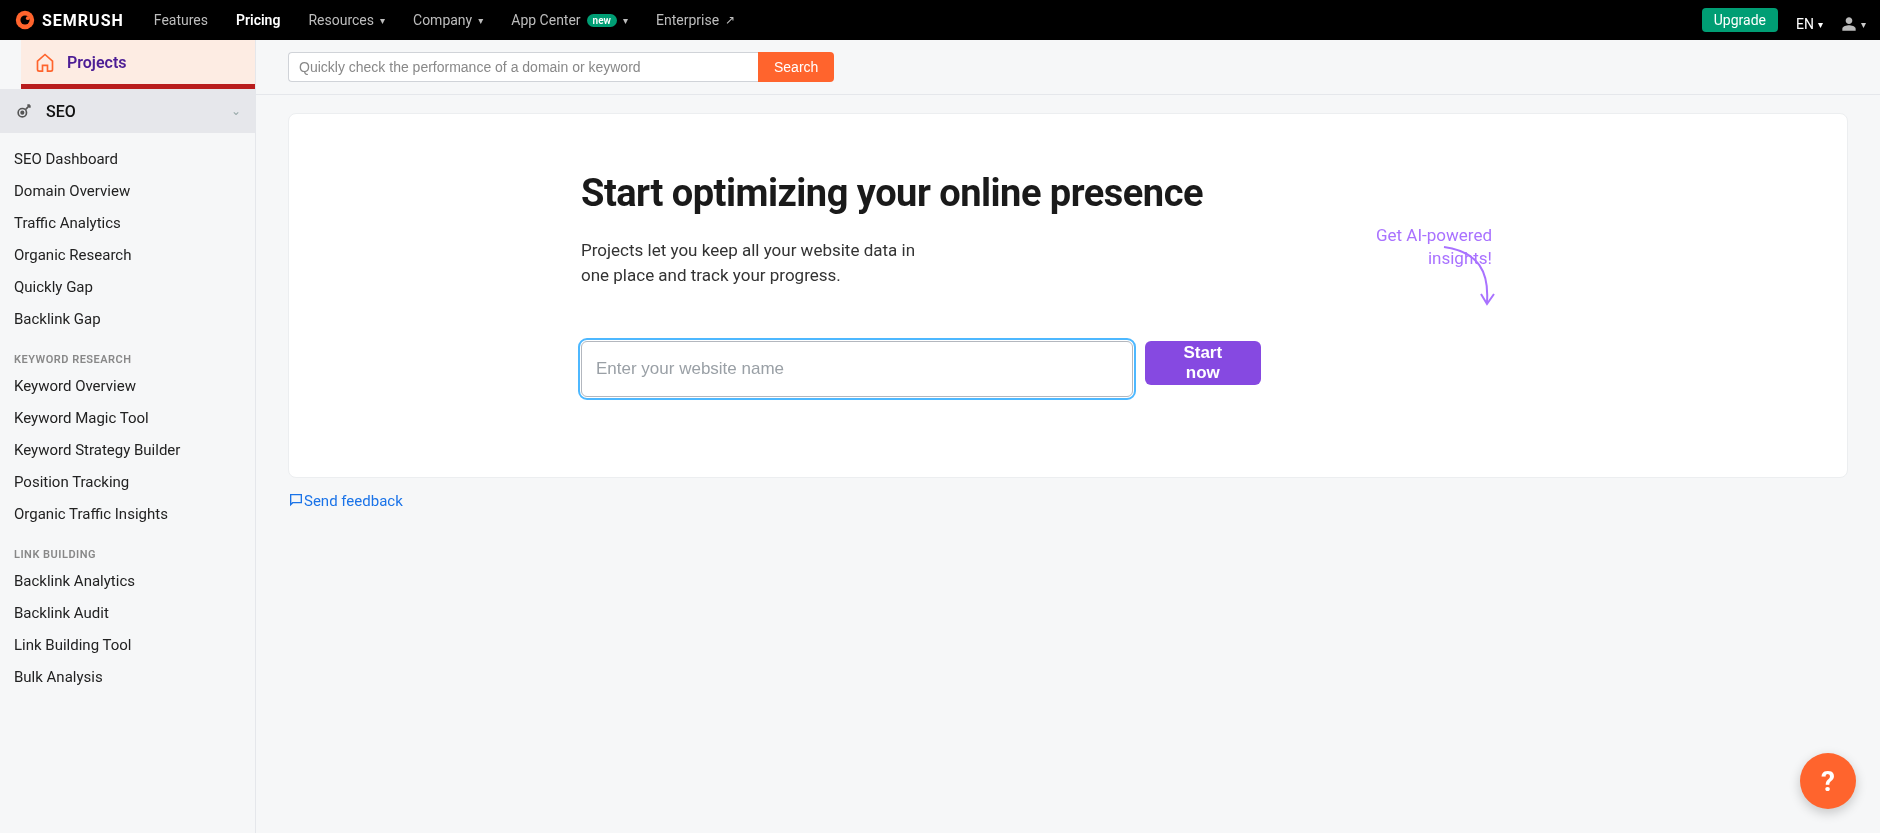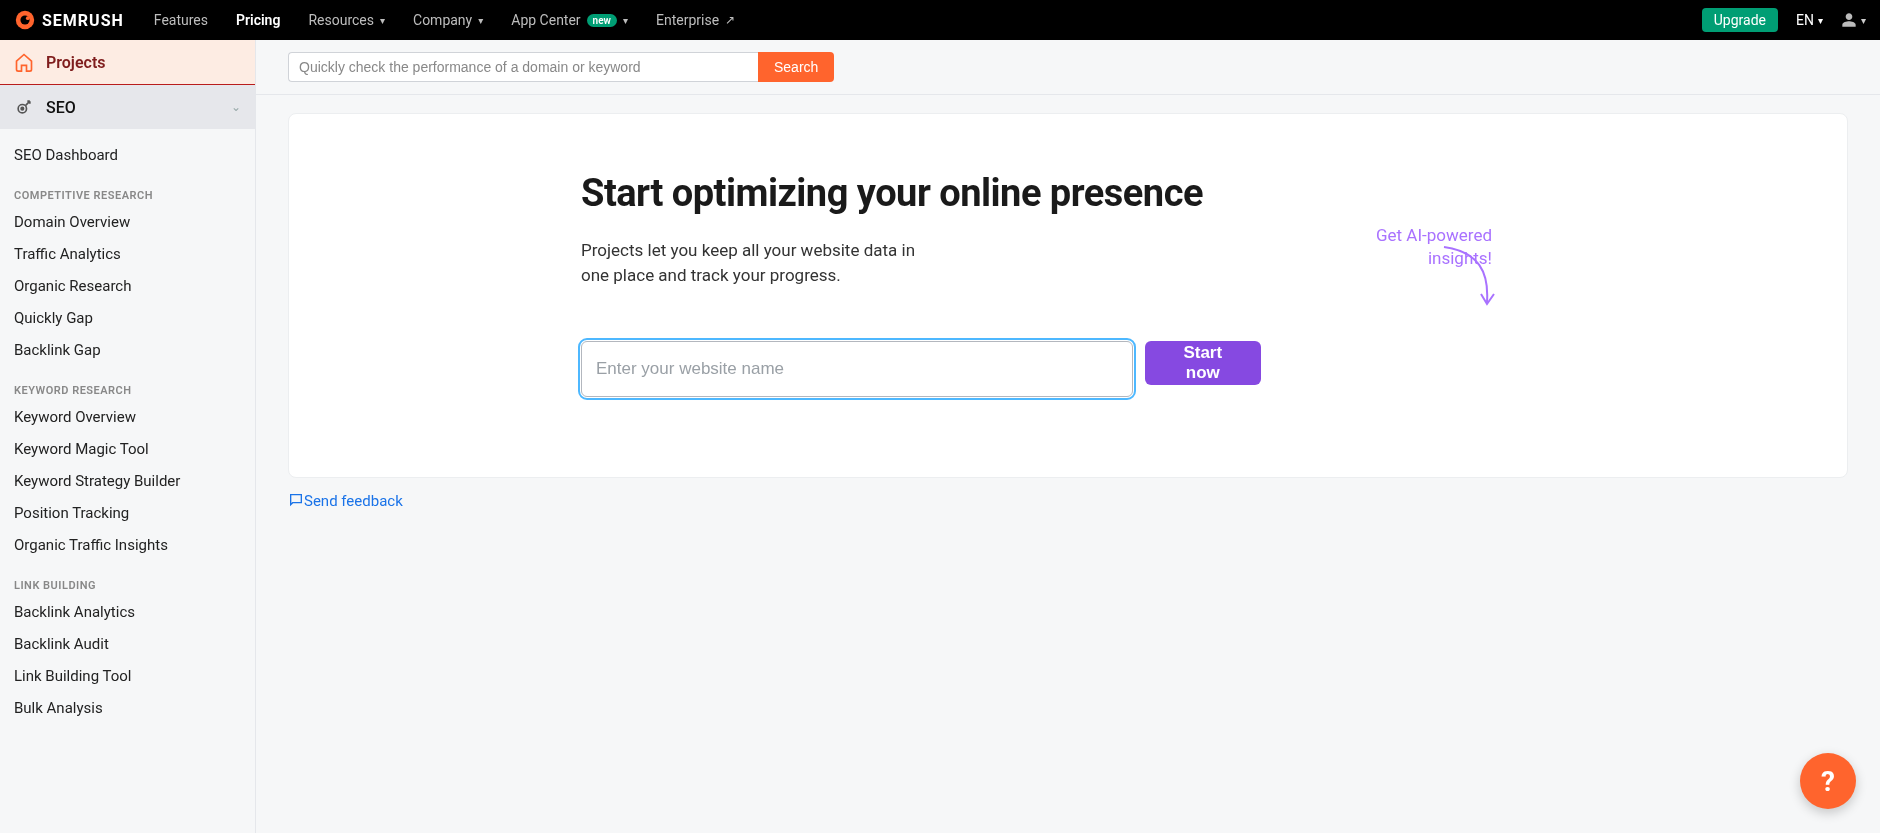--- a/index.html
+++ b/index.html
@@ -6,30 +6,30 @@
   body { font-family: -apple-system, BlinkMacSystemFont, "Segoe UI", Roboto, Helvetica, Arial, sans-serif; background:#f6f7f8; color:#111; overflow:hidden; width:1880px; height:833px; position:relative;}
   
   .topbar { height:40px; background:#000; color:#fff; display:flex; align-items:center; padding:0 14px; font-size:14px; }
   .logo { display:flex; align-items:center; gap:6px; font-weight:700; letter-spacing:1px; font-size:16px; margin-right:30px;}
   .logo-swirl { width:22px; height:22px; }
   .nav { display:flex; align-items:center; gap:28px; }
   .nav-item { color:#bdbdbd; display:flex; align-items:center; gap:6px; cursor:pointer; }
   .nav-item.active { color:#fff; font-weight:600; }
   .chev-down { font-size:10px; }
   .badge-new { background:#009e74; color:#fff; font-size:10px; padding:1px 6px; border-radius:10px; font-weight:600;}
-  .top-right { margin-left:auto; display:flex; align-items:center; gap:18px;}
+  .top-right { margin-left:auto; display:flex; align-items:flex-end; gap:18px;}
   .upgrade-btn { background:#009e74; color:#fff; padding:4px 12px; border-radius:4px; font-size:14px; cursor:pointer;}
   .lang { color:#fff; display:flex; align-items:center; gap:4px; cursor:pointer; font-size:14px;}
   .user { color:#ccc; display:flex; align-items:center; gap:4px; cursor:pointer;}
   .ext-icon { font-size:12px; }
   
   .body-wrap { display:flex; height:calc(100% - 32px); }
   
   .sidebar { width:256px; background:#f6f7f8; border-right:1px solid #e5e7eb; overflow-y:auto; }
-  .sidebar-home { background:#fdece3; color:#7f1d1d; display:flex; align-items:center; gap:12px; padding:12px 14px; font-weight:600; font-size:16px; border-bottom:1px solid #b91c1c; cursor:pointer;}
+  .sidebar-home { background:#fdece3; color:#4c1d95; display:flex; align-items:center; gap:12px; padding:12px 14px; font-weight:600; font-size:16px; border-bottom:5px solid #b91c1c; cursor:pointer;margin-left:21px;}
   .home-icon { width:20px; height:20px; }
   .sidebar-seo { background:#e6e7eb; display:flex; align-items:center; gap:12px; padding:12px 14px; font-size:15px; cursor:pointer; }
   .seo-icon { width:20px; height:20px; }
   .seo-label { flex:1; font-weight:500; font-size:16px; }
   .seo-chev { color:#9aa; font-size:12px;}
   .side-link { padding:7px 14px; font-size:15px; color:#222; cursor:pointer; }
   .side-heading { padding:18px 14px 4px 14px; font-size:11px; letter-spacing:0.5px; color:#888; font-weight:600;}
   
   .main { flex:1; display:flex; flex-direction:column; }
   .searchbar-row { padding:12px 32px; border-bottom:1px solid #e5e7eb; background:#f6f7f8; display:flex; }
@@ -121,21 +121,20 @@
           <circle cx="10" cy="14" r="5"></circle>
           <circle cx="10" cy="14" r="1.5" fill="#555"></circle>
           <path d="M14 10l5-5m0 0v3m0-3h-3"></path>
         </svg>
       <span class="seo-label">SEO</span>
       <span class="seo-chev">⌄</span>
     </div>
 
     <div class="side-link" style="margin-top:10px"><span>SEO Dashboard</span></div>
 
-    <div class="side-heading">COMPETITIVE RESEARCH</div>
     <div class="side-link"><span>Domain Overview</span></div>
     <div class="side-link"><span>Traffic Analytics</span></div>
     <div class="side-link"><span>Organic Research</span></div>
     <div class="side-link"><span>Quickly Gap</span></div>
     <div class="side-link"><span>Backlink Gap</span></div>
 
     <div class="side-heading">KEYWORD RESEARCH</div>
     <div class="side-link"><span>Keyword Overview</span></div>
     <div class="side-link"><span>Keyword Magic Tool</span></div>
     <div class="side-link"><span>Keyword Strategy Builder</span></div>

